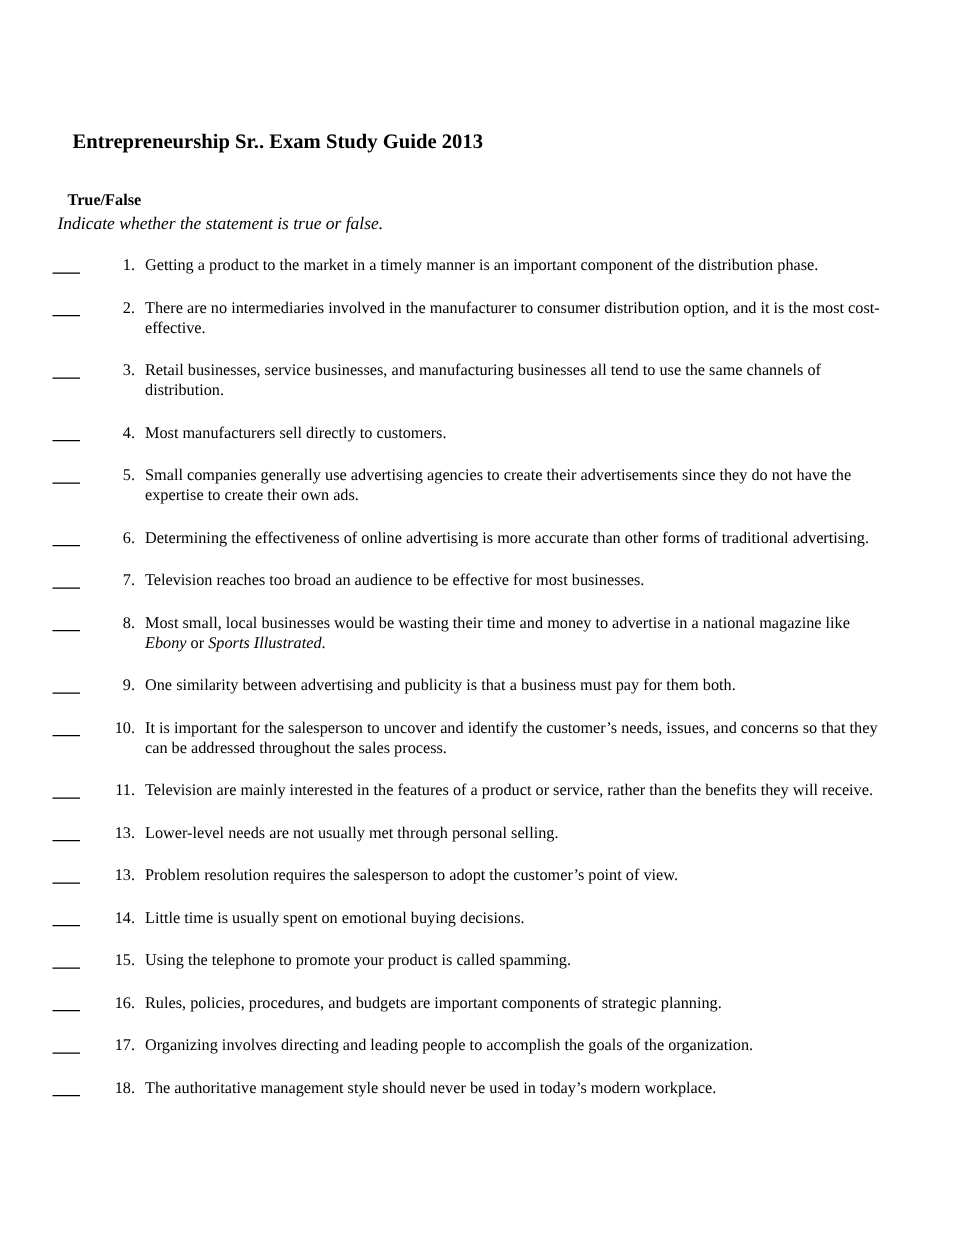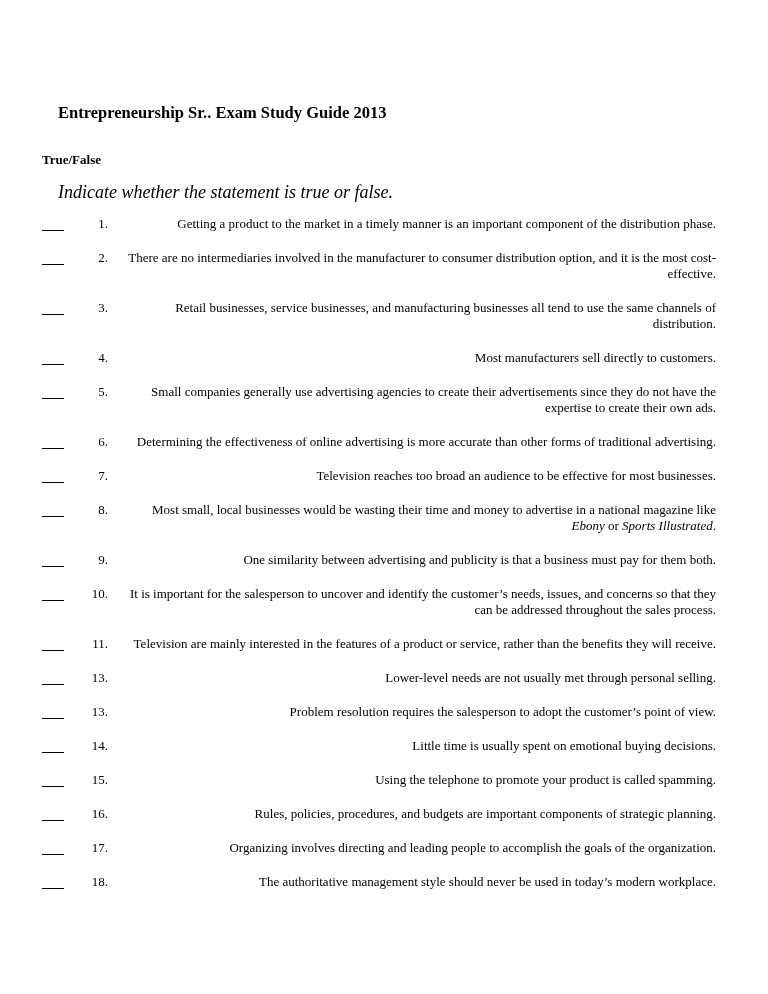--- a/index.html
+++ b/index.html
@@ -24,27 +24,27 @@
     .doc-title {
       font-weight: bold;
       font-size: 16.5px;
       line-height: 18px;
       margin: 16px;
     }
     .section-heading {
       font-weight: bold;
       font-size: 13px;
       line-height: 16px;
-      margin: 30px 0 0 0;
+      margin: 30px 0 0 12px;
     }
     .section-instructions {
       font-style: italic;
-      font-size: 18px;
+      font-size: 14px;
       line-height: 16px;
-      margin: 16px;
+      margin: 4px;
     }
     .questions {
       list-style: none;
       margin: 16px 0 0 0;
       padding: 0;
     }
     .question {
       display: flex;
       align-items: flex-start;
       font-size: 13px;
@@ -69,21 +69,20 @@
     .q-num {
       flex: 0 0 auto;
       width: 52px;
       text-align: right;
       padding-right: 8px;
       box-sizing: border-box;
     }
     .q-text {
       flex: 1 1 auto;
       max-width: 600px;
-      text-align: right;
     }
     .q-text em {
       font-style: italic;
       font-family: Liberation Serif, serif;
     }
   </style>
 </head>
 <body>
 
 <div class="page">

